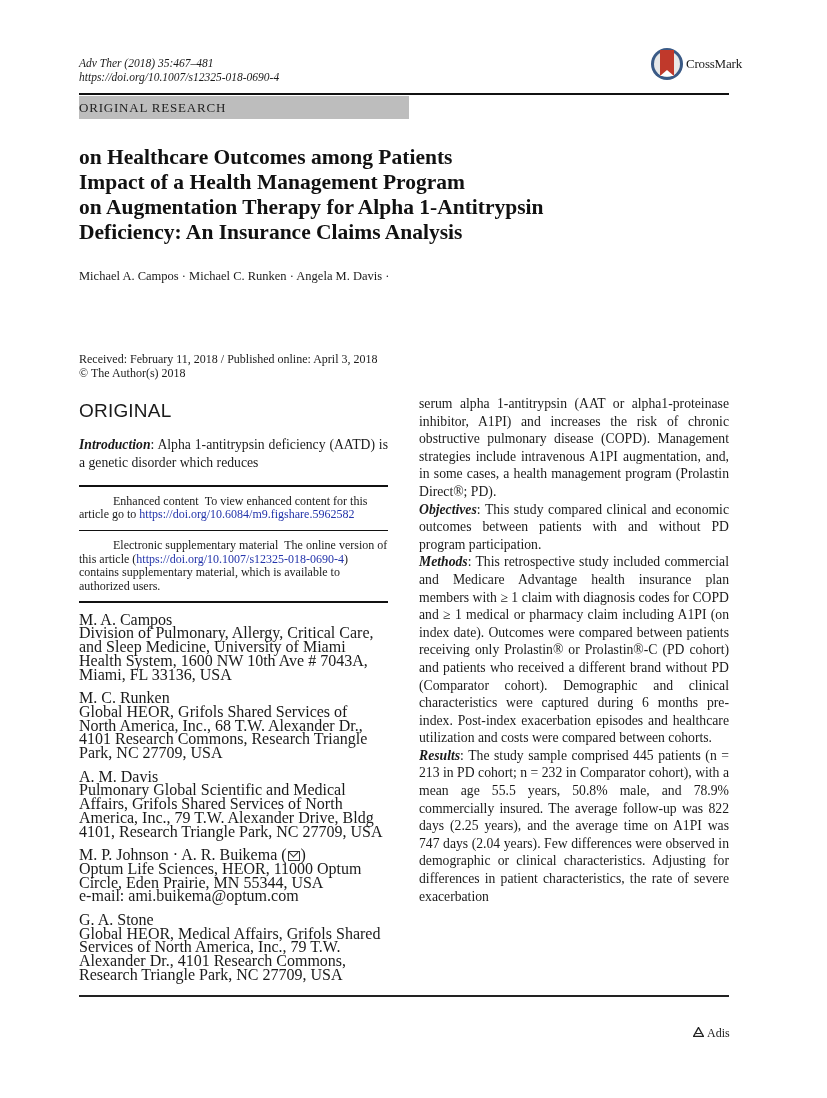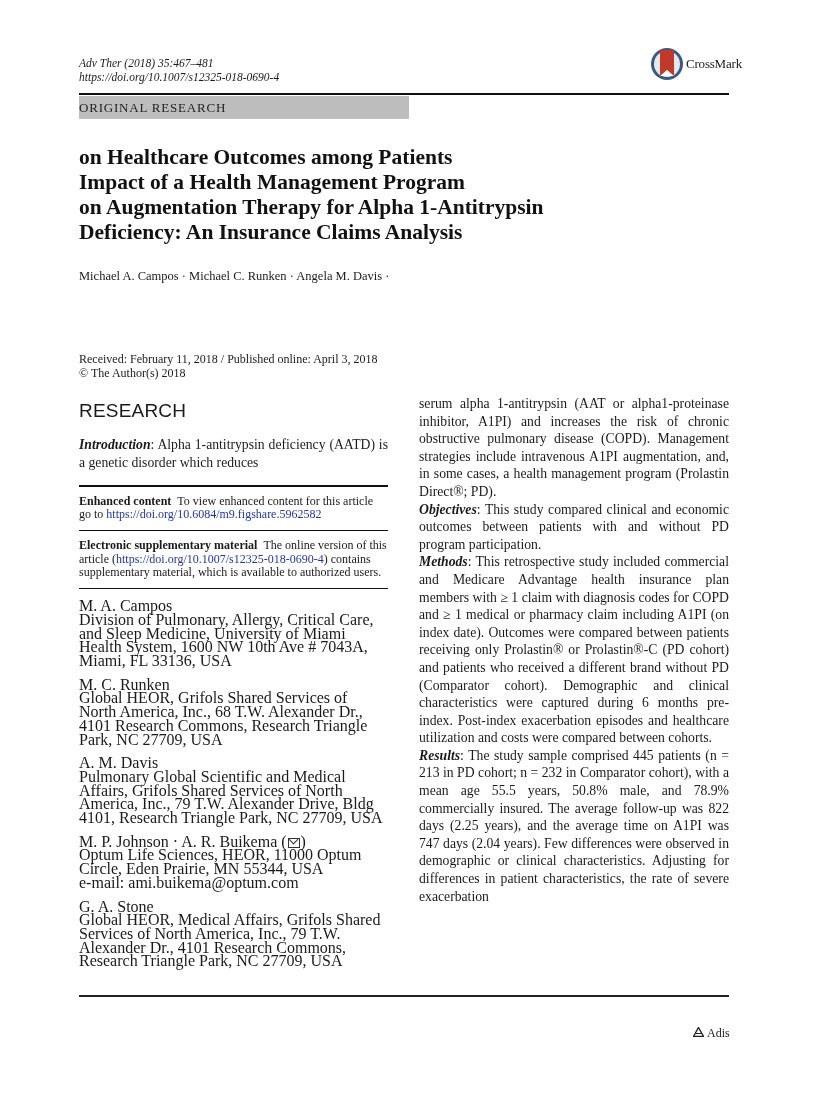--- a/index.html
+++ b/index.html
@@ -17,21 +17,21 @@
   .authors { left: 79px; top: 265px; font-size: 12.5px; line-height: 22px; }
   .received { left: 79px; top: 352px; font-size: 12px; line-height: 14px; }
   .abstract-h { left: 79px; top: 400px; font-family: "Liberation Sans", "DejaVu Sans", sans-serif; font-size: 19px; letter-spacing: 0.2px; }
   .col-left { left: 79px; top: 436px; width: 309px; }
   .col-right { left: 419px; top: 395px; width: 310px; }
   .body-text { font-size: 13.7px; line-height: 17.6px; text-align: justify; hyphens: none; }
   .body-text p { margin: 0; }
   .body-text b i, .body-text i b { font-weight: bold; font-style: italic; margin-top: 43px; }
   .rule { height: 1.5px; background: #111; width: 309px; }
   .note { font-size: 12px; line-height: 13.5px; padding: 8px 0 8px 0; }
-  .note .lead { font-weight: bold; margin-right: 6px; }
+  .note .lead { font-weight: normal; margin-right: 6px; margin-left: 34px; }
   .link { color: #2233aa; }
   .affils { margin-top: 10px; font-size: 16px; line-height: 13.7px; }
   .affil { margin-bottom: 10px; }
   .bottomline { left: 79px; top: 995px; width: 650px; height: 2px; background: #222; }
   .publisher { left: 693px; top: 1026px; font-size: 12px; display: flex; align-items: center; gap: 3px; }
   .env-icon { display: inline-block; width: 10px; height: 8px; border: 1px solid #333; position: relative; vertical-align: -1px; margin: 0 1px; }
   .env-icon::after { content: ""; position: absolute; left: 1px; top: -3px; width: 6px; height: 6px;
                      border-right: 1px solid #333; border-bottom: 1px solid #333; transform: rotate(45deg); }
 </style>
 </head>
@@ -66,21 +66,21 @@
 
 <div class="abs authors">
   <div>Michael A. Campos · Michael C. Runken · Angela M. Davis ·</div>
 </div>
 
 <div class="abs received">
   <div>Received: February 11, 2018 / Published online: April 3, 2018</div>
   <div>© The Author(s) 2018</div>
 </div>
 
-<div class="abs abstract-h">RESEARCH</div>
+<div class="abs abstract-h">ORIGINAL</div>
 
 <div class="abs col-left">
   <div class="body-text">
     <p><b><i>Introduction</i></b><span>: Alpha 1-antitrypsin deficiency (AATD) is a genetic disorder which reduces</span></p>
   </div>
 
   <div style="height:14px"></div>
   <div class="rule"></div>
   <div class="note">
     <span class="lead">Enhanced content</span><span>To view enhanced content for this article go to </span><span class="link">https://doi.org/10.6084/m9.figshare.5962582</span>

